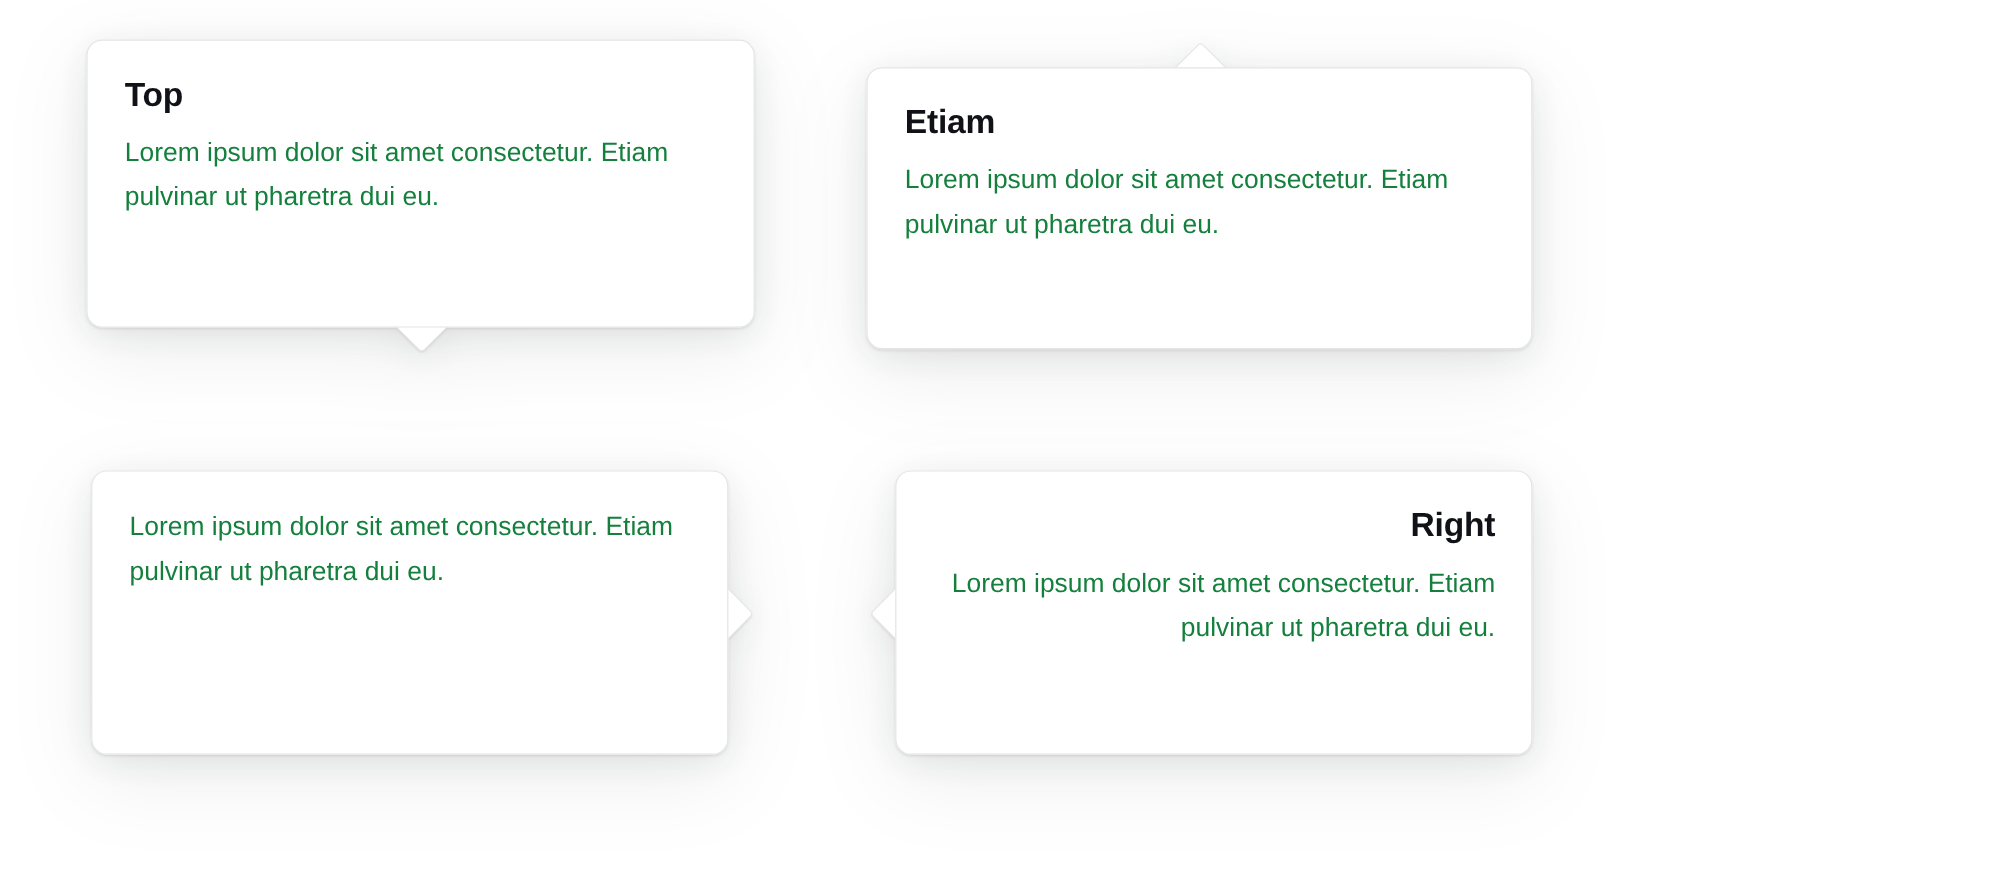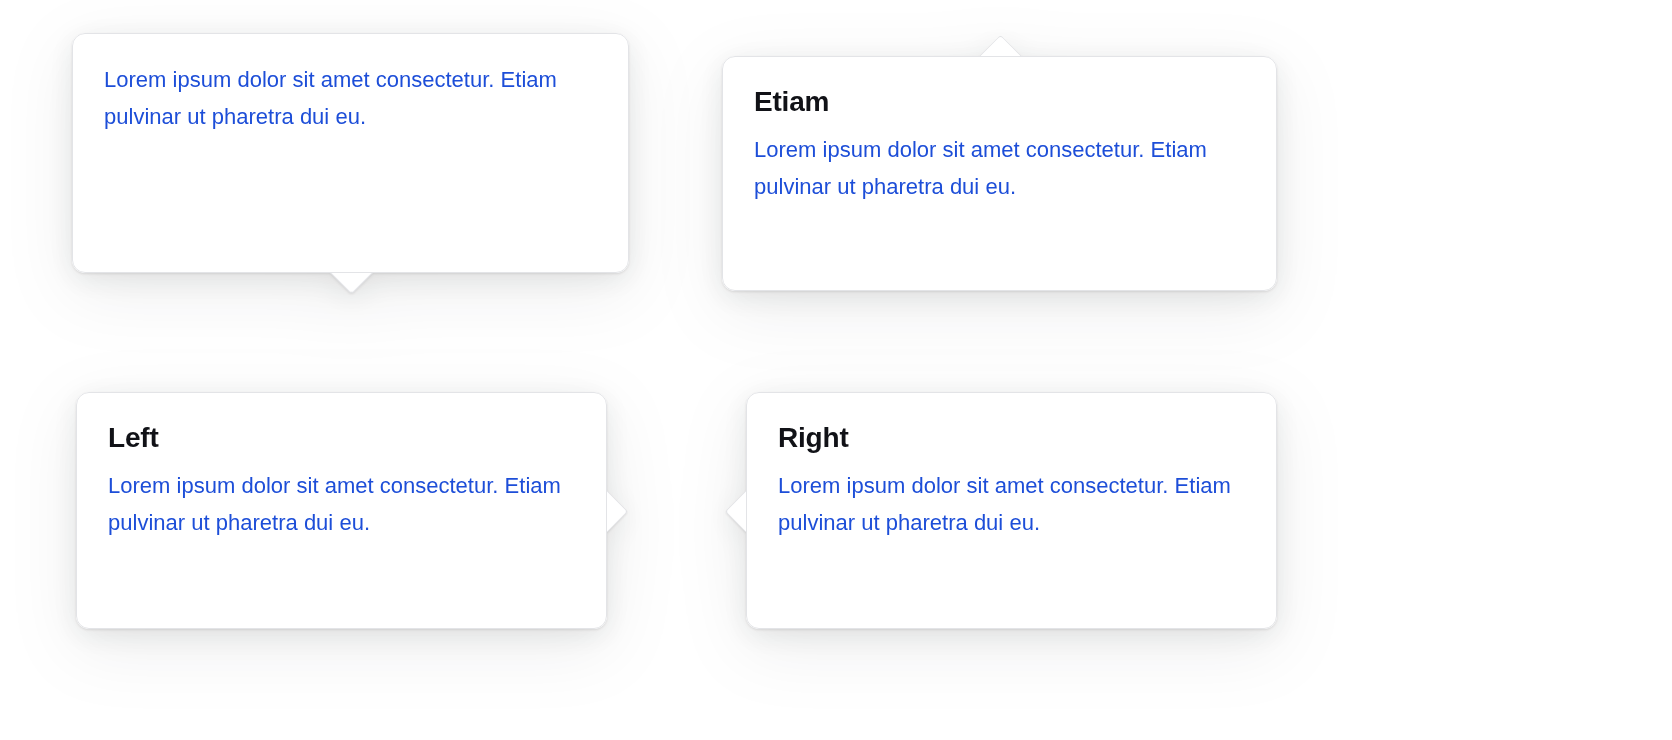--- a/index.html
+++ b/index.html
@@ -46,21 +46,21 @@
     font-size: 28px;
     font-weight: 700;
     color: #111217;
     letter-spacing: -0.2px;
     line-height: 1.18;
     margin: 0 0 14px 0;
   }
   .tip-body {
     font-size: 22px;
     font-weight: 400;
-    color: #1d4ed8;
+    color: #15803d;
     line-height: 1.68;
     margin: 0;
     letter-spacing: 0.01px;
   }
 
   
   .tip-arrow {
     position: absolute;
     width: 30px;
     height: 30px;
@@ -96,54 +96,54 @@
   #tip-left .tip-arrow {
     top: 50%;
     margin-top: -15px;
     right: -15px;
     border-top: 1px solid #e3e4e7;
     border-right: 1px solid #e3e4e7;
     border-top-right-radius: 4px;
   }
 
   
-  #tip-right { left: 746px; top: 392px; width: 531px; height: 237px; }
+  #tip-right { left: 746px; top: 392px; width: 531px; height: 237px; text-align: right; }
   #tip-right .tip-arrow {
     top: 50%;
     margin-top: -15px;
     left: -15px;
     border-bottom: 1px solid #e3e4e7;
     border-left: 1px solid #e3e4e7;
     border-bottom-left-radius: 4px;
   }
 </style>
 </head>
 <body>
 
 <div class="stage">
 
   <div class="tip" id="tip-top">
     <span class="tip-arrow"></span>
     <div class="tip-inner">
+      <div class="tip-title">Top</div>
       <p class="tip-body">Lorem ipsum dolor sit amet consectetur. Etiam pulvinar ut pharetra dui eu.</p>
     </div>
   </div>
 
   <div class="tip" id="tip-bottom">
     <span class="tip-arrow"></span>
     <div class="tip-inner">
       <div class="tip-title">Etiam</div>
       <p class="tip-body">Lorem ipsum dolor sit amet consectetur. Etiam pulvinar ut pharetra dui eu.</p>
     </div>
   </div>
 
   <div class="tip" id="tip-left">
     <span class="tip-arrow"></span>
     <div class="tip-inner">
-      <div class="tip-title">Left</div>
       <p class="tip-body">Lorem ipsum dolor sit amet consectetur. Etiam pulvinar ut pharetra dui eu.</p>
     </div>
   </div>
 
   <div class="tip" id="tip-right">
     <span class="tip-arrow"></span>
     <div class="tip-inner">
       <div class="tip-title">Right</div>
       <p class="tip-body">Lorem ipsum dolor sit amet consectetur. Etiam pulvinar ut pharetra dui eu.</p>
     </div>

